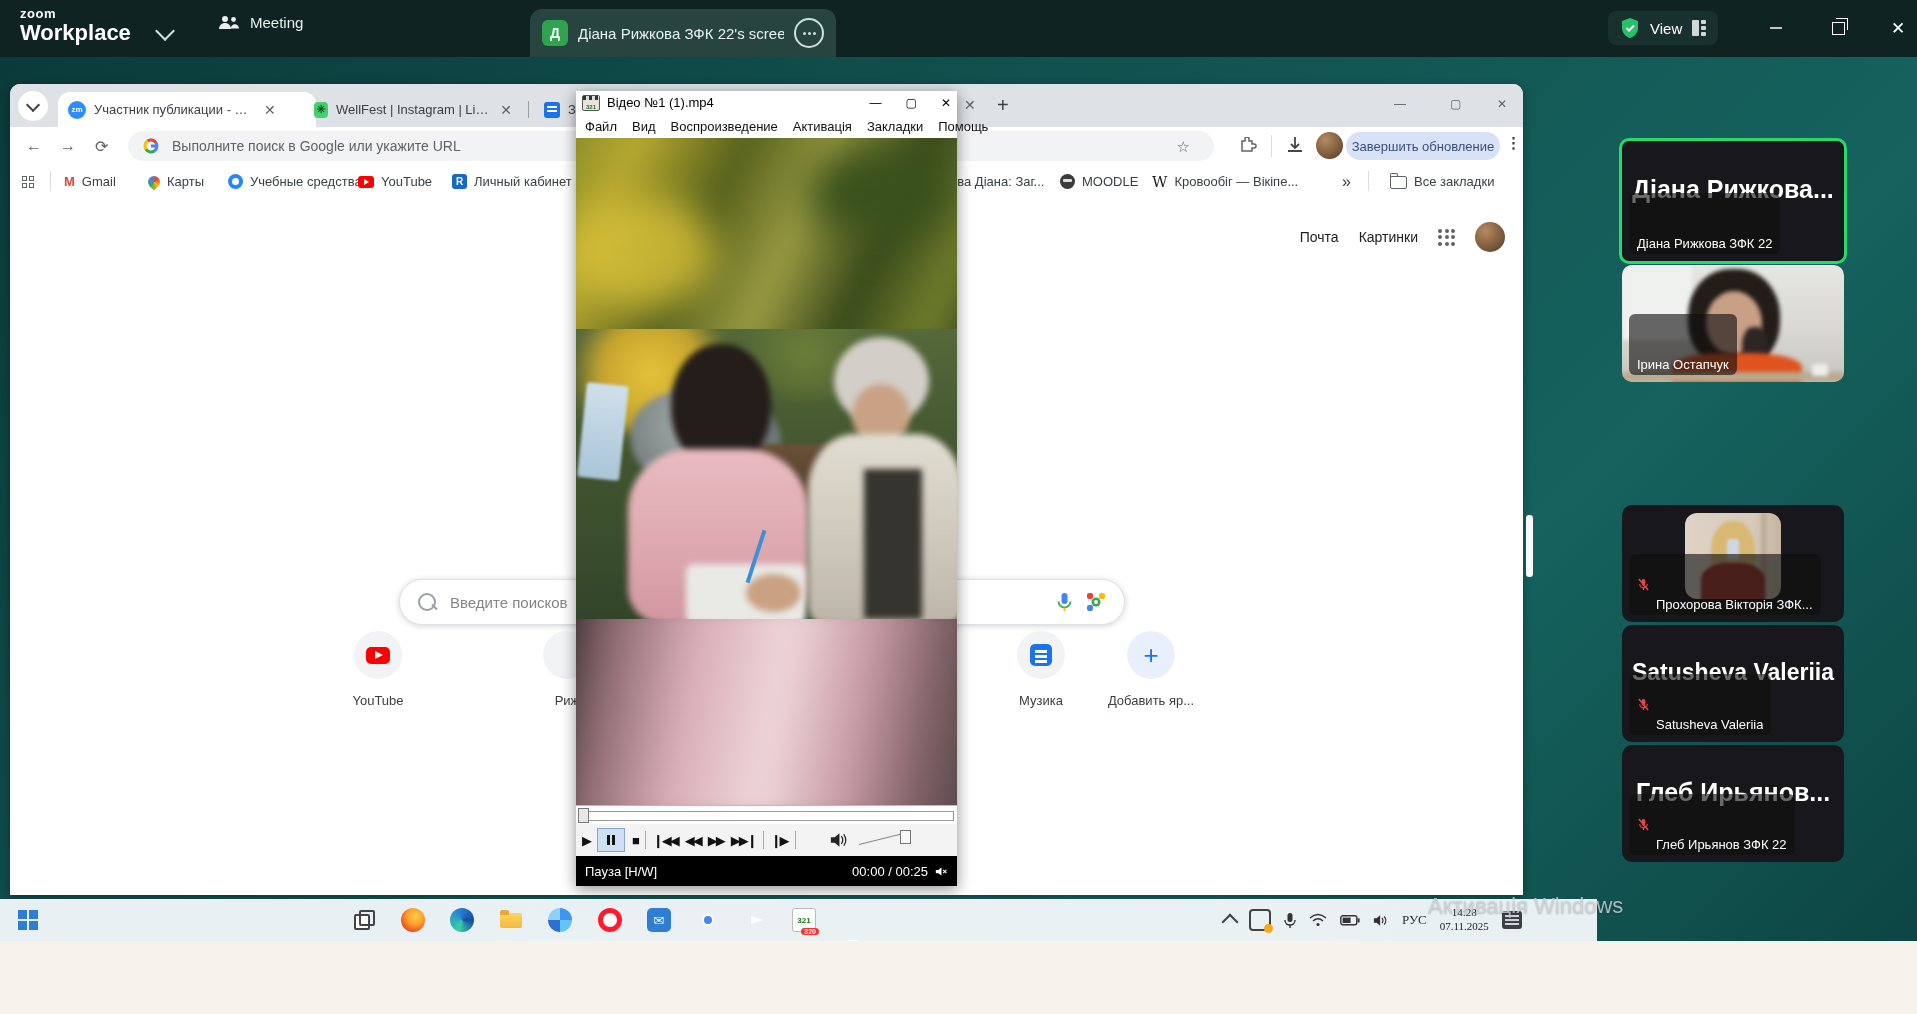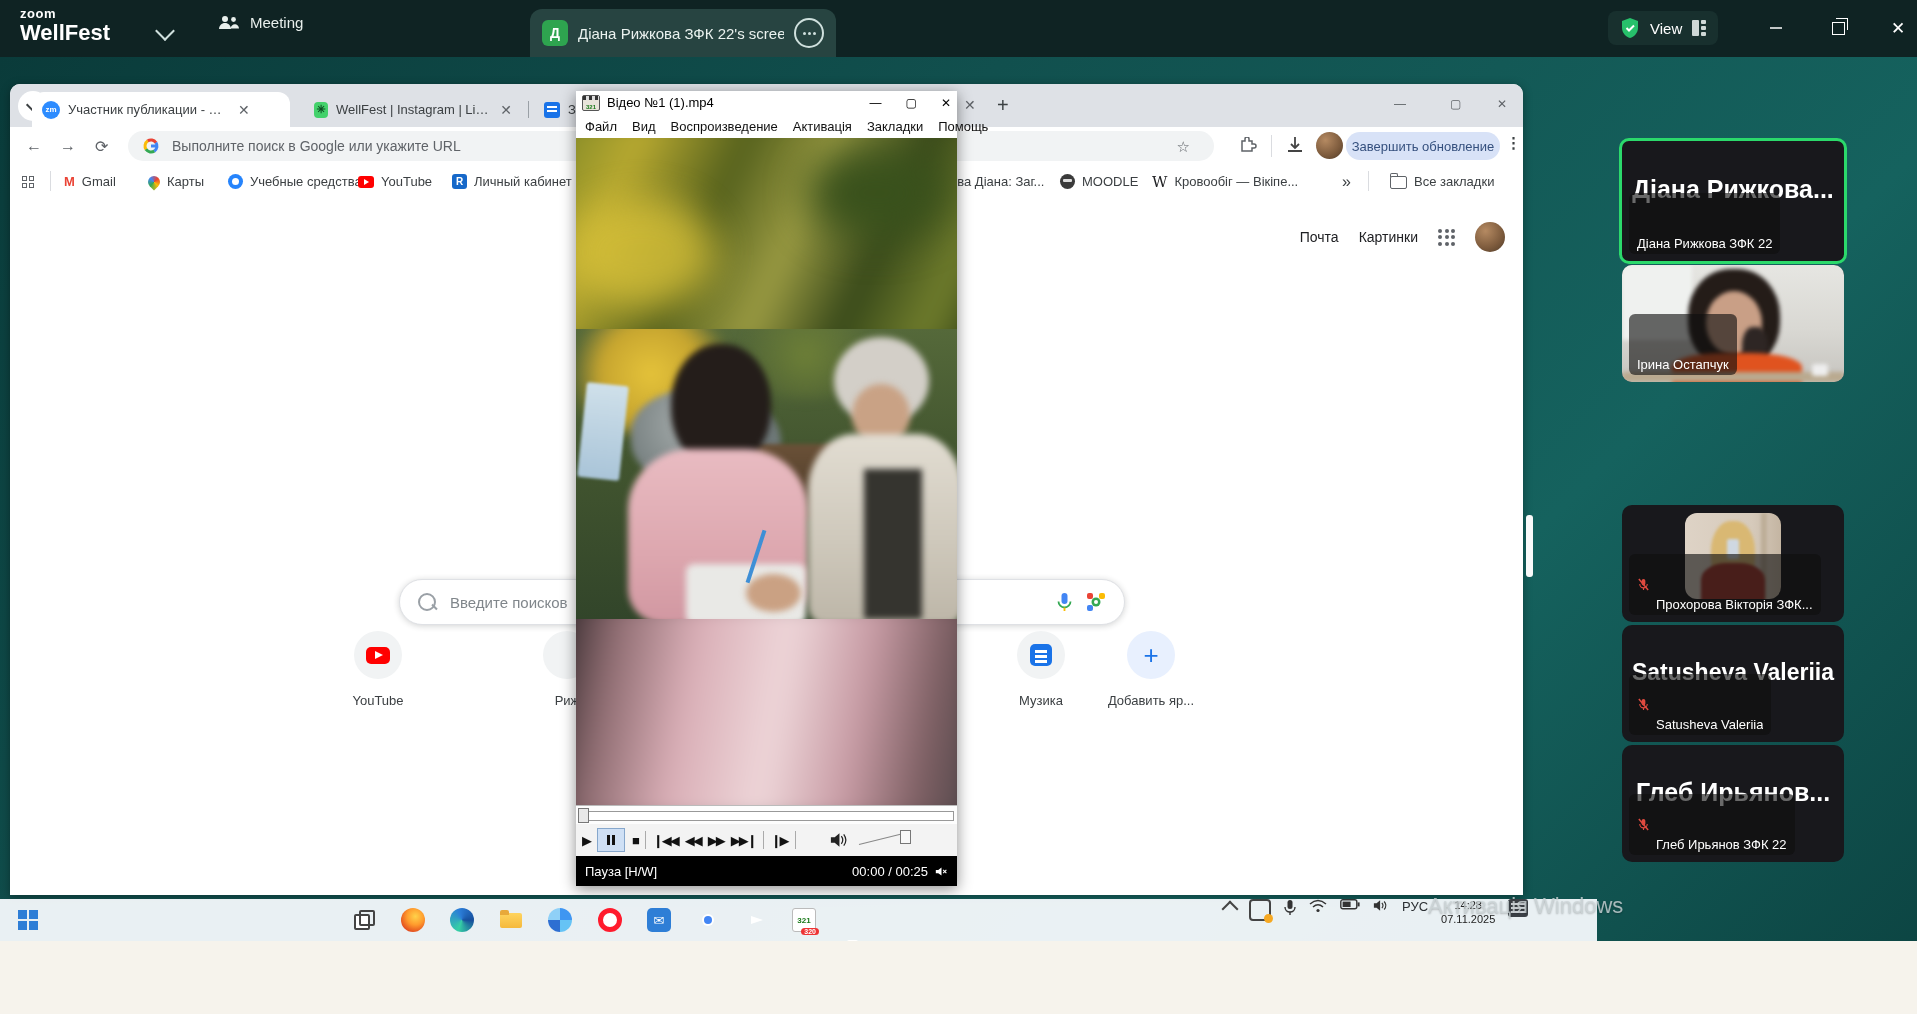--- a/index.html
+++ b/index.html
@@ -199,42 +199,42 @@
   .chromeic{border-radius:50%;background:conic-gradient(from -50deg,#ea4335 0 33%,#4285f4 0 66%,#34a853 0 100%);position:relative;}
   .chromeic:before{content:"";position:absolute;left:6px;top:6px;width:12px;height:12px;border-radius:50%;background:#fff;}
   .chromeic:after{content:"";position:absolute;left:8px;top:8px;width:8px;height:8px;border-radius:50%;background:#4285f4;}
   .tg{border-radius:50%;background:#29a9eb;position:relative;}
   .tg:before{content:"";position:absolute;left:6px;top:8px;border-left:12px solid #fff;border-top:4px solid transparent;border-bottom:4px solid transparent;}
   .mpcic{background:#fff;border:1px solid #bbb;border-radius:3px;box-sizing:border-box;display:flex;align-items:center;justify-content:center;font-size:8px;font-weight:bold;color:#1a7a1a;position:relative;}
   .mpcic u{position:absolute;right:-4px;bottom:-4px;background:#e33;color:#fff;font-size:7px;border-radius:6px;padding:0 3px;text-decoration:none;}
   .zoomic{background:#2d8cff;border-radius:6px;position:relative;}
   .zoomic:before{content:"";position:absolute;left:4px;top:8px;width:11px;height:8px;background:#fff;border-radius:2px;}
   .zoomic:after{content:"";position:absolute;left:16px;top:9px;border-right:5px solid #fff;border-top:3px solid transparent;border-bottom:3px solid transparent;}
-  .tray{position:absolute;top:0;height:42px;display:flex;color:#2b2f33;}
+  .tray{position:absolute;top:0;height:42px;display:flex;align-items:center;color:#2b2f33;font-family:Liberation Serif, serif;}
   .chevup{width:10px;height:10px;border-left:2px solid #444;border-top:2px solid #444;transform:rotate(45deg);margin-top:4px;}
   .updico{width:18px;height:18px;border:2px solid #444;border-radius:4px;position:relative;}
   .updico:before{content:"";position:absolute;right:-4px;bottom:-4px;width:9px;height:9px;border-radius:50%;background:#f6a821;}
   .trtxt{font-size:13px;}
   .clock{font-size:11px;line-height:1.25;text-align:center;color:#222;}
   .notif{width:20px;height:18px;background:#3b4046;border-radius:3px;position:relative;}
   .notif:before{content:"";position:absolute;left:3px;top:4px;width:14px;height:2px;background:#cfd4d9;box-shadow:0 4px 0 #cfd4d9,0 8px 0 #cfd4d9;}
 
   .watermark{position:absolute;left:1428px;top:836px;font-size:22px;color:rgba(205,214,216,.8);z-index:45;text-shadow:0 1px 2px rgba(0,0,0,.25);}
   .bottomband{position:absolute;left:0;top:884px;width:1917px;height:73px;background:#f6f3ec;z-index:44;}
   .scrollstrip{position:absolute;left:1526px;top:458px;width:7px;height:62px;background:#fafafa;border-radius:3px;}
 </style>
 </head>
 <body>
 
 <div class="stage">
 
   <div class="topbar">
     <div class="logo">
       <div class="l1">zoom</div>
-      <div class="l2">WellFest</div>
+      <div class="l2">Workplace</div>
     </div>
     <i class="chev"></i>
     <div class="meeting">
       <svg width="22" height="16" viewBox="0 0 22 16">
           <circle cx="7" cy="4" r="3" fill="#e8efec"></circle>
           <path d="M1 14c0-3.3 2.7-6 6-6s6 2.7 6 6z" fill="#e8efec"></path>
           <circle cx="15.5" cy="4.5" r="2.4" fill="#e8efec"></circle>
           <path d="M12.5 13.5c.4-2.6 2.4-4.5 5-4.2 2 .3 3.4 2 3.5 4.2z" fill="#e8efec"></path>
         </svg>
       <span>Meeting</span>
@@ -275,21 +275,21 @@
   </div>
 
   <div class="main">
 
     <div class="chrome">
 
       <div class="tabstrip">
         <div class="tabchev">
             <i></i>
           </div>
-        <div class="tab active" style="left:22px;width:258px;">
+        <div class="tab active" style="left:48px;width:258px;">
           <span class="zmico">zm</span>
           <span class="ttl">Участник публикации - Zoom</span>
           <span class="tclose">✕</span>
         </div>
         <div class="tab" style="left:294px;width:220px;">
           <span class="wfico">✳</span>
           <span class="ttl" style="max-width:155px;">WellFest | Instagram | Linktree</span>
           <span class="tclose">✕</span>
         </div>
         <div class="tabdiv" style="left:518px;"></div>

